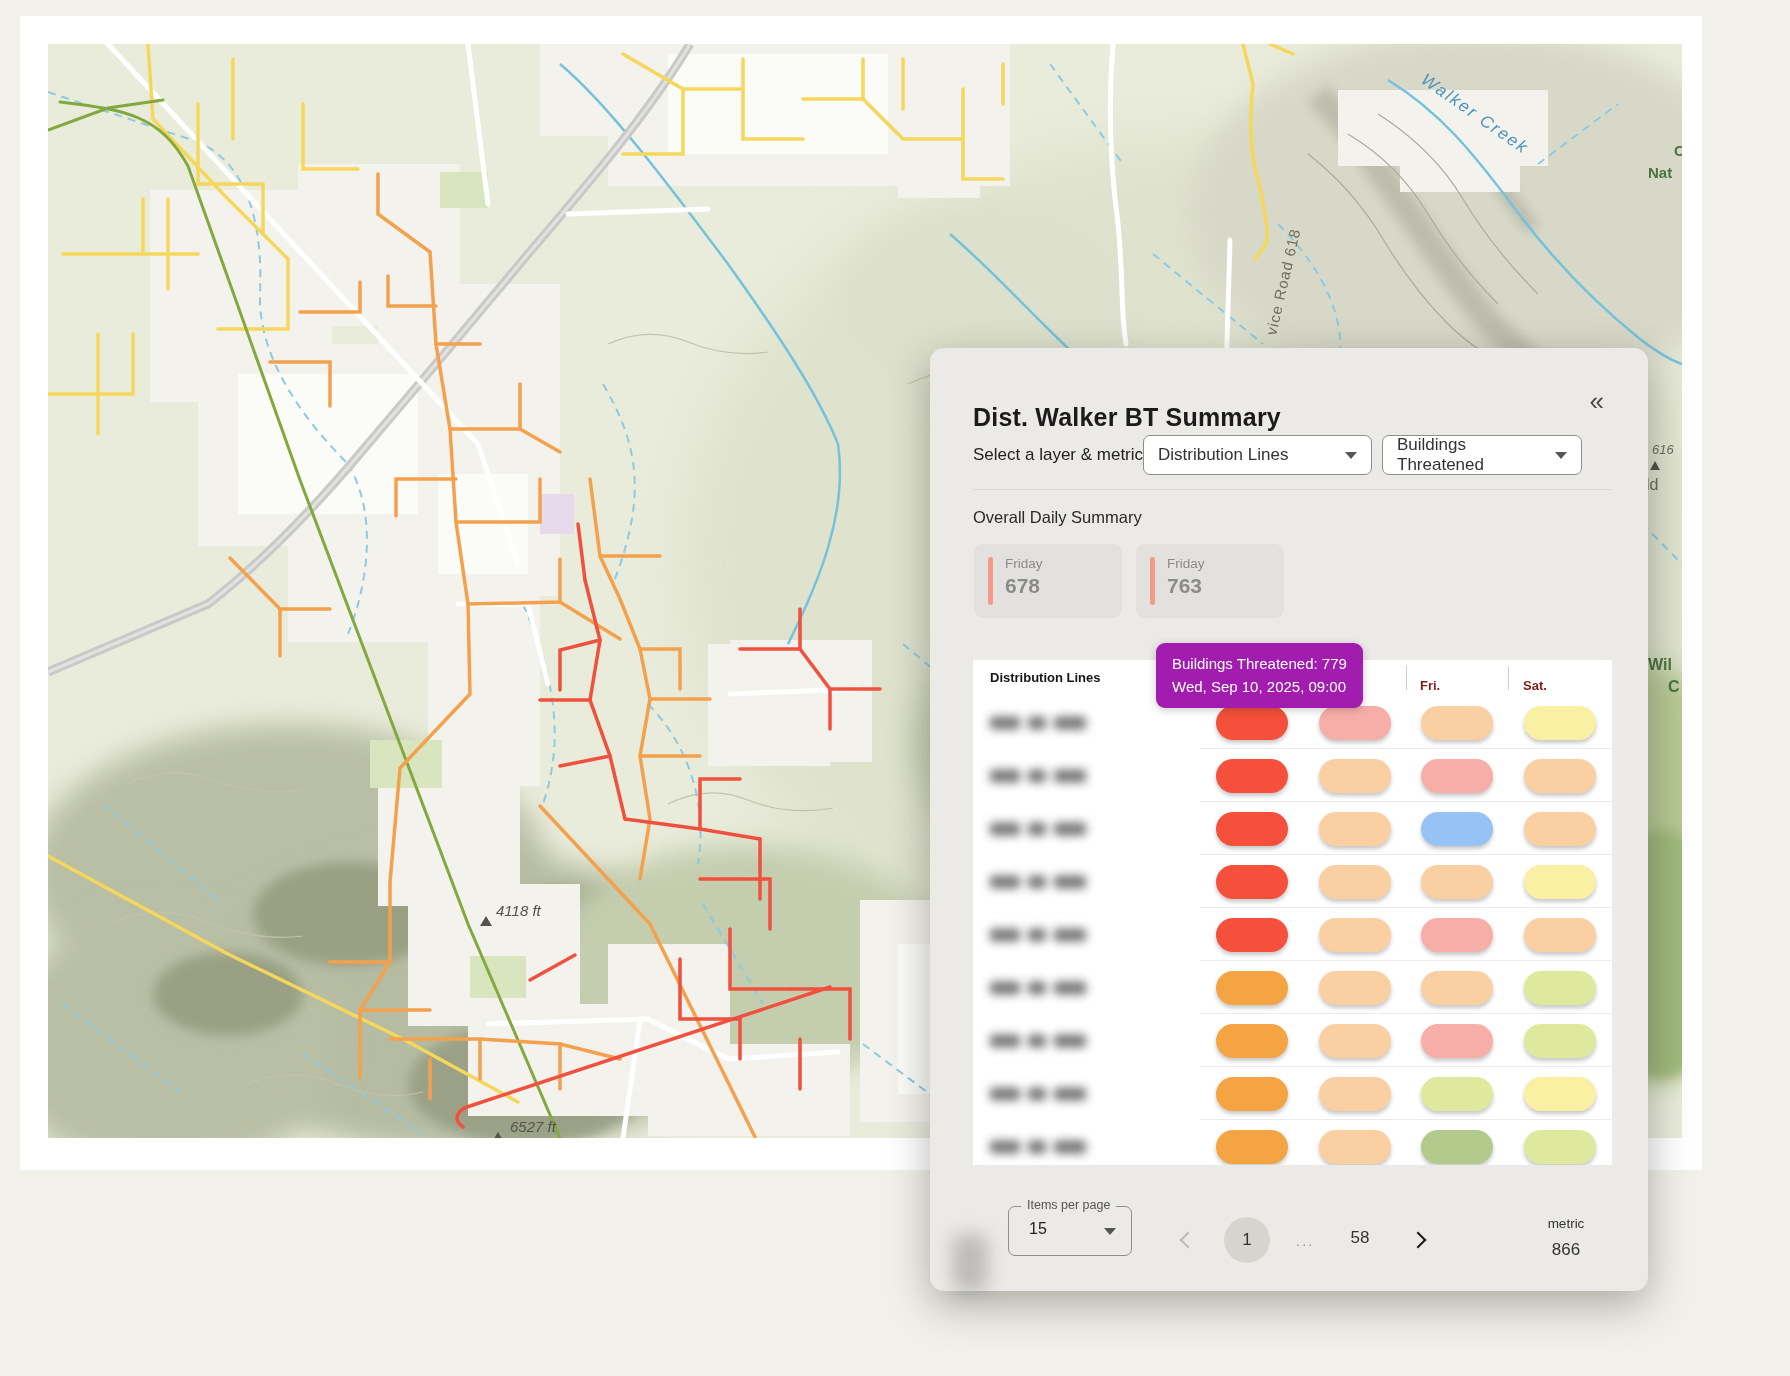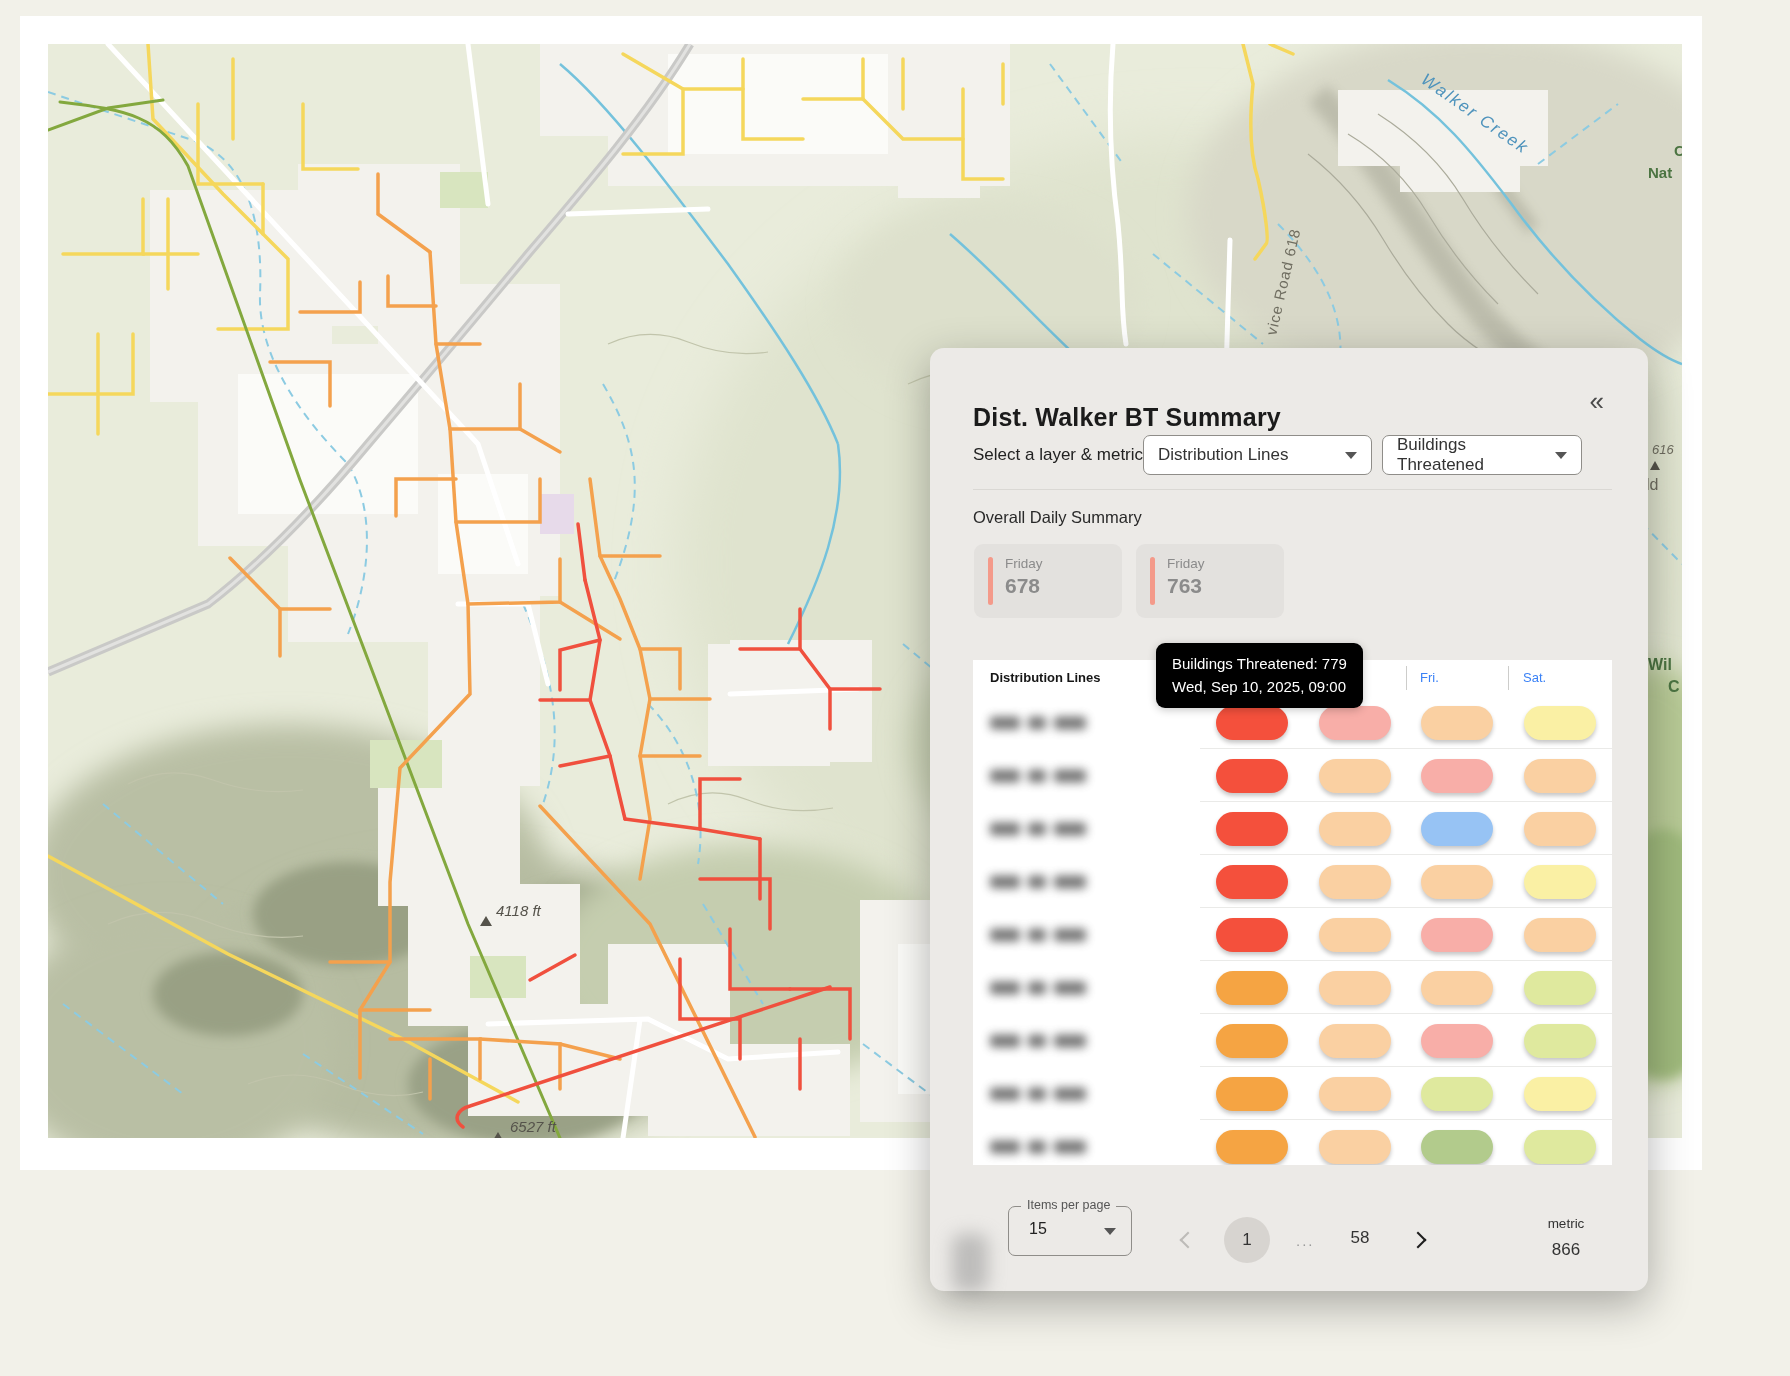--- a/index.html
+++ b/index.html
@@ -36,21 +36,21 @@
   .table-heading-row{position:absolute;left:43px;top:276px;width:639px;height:26px;}
   .table-heading{font-size:16.5px;color:#222;line-height:26px;}
   .sort-wrap{position:absolute;right:2px;top:0;height:26px;display:flex;align-items:center;gap:11px;cursor:pointer;}
   .checkbox{position:relative;width:18px;height:18px;background:#191919;border-radius:3px;}
   .checkbox::after{content:"";position:absolute;left:6px;top:2px;width:4px;height:9px;border:solid #fff;border-width:0 2.5px 2.5px 0;transform:rotate(42deg);}
   .sort-label{font-size:16px;color:#222;}
 
   .table{position:absolute;left:43px;top:312px;width:639px;height:505px;background:#fff;overflow:hidden;}
   .thead{position:relative;height:36px;}
   .th-first{position:absolute;left:17px;top:0;height:36px;line-height:36px;font-size:13px;font-weight:bold;color:#161616;}
-  .th-day{position:absolute;top:0;height:36px;line-height:36px;font-size:13px;font-weight:normal;color:#3b82f6;}
+  .th-day{position:absolute;top:8px;height:36px;line-height:36px;font-size:13px;font-weight:bold;color:#7f1d1d;}
   .th-sep{position:absolute;top:6px;width:1px;height:24px;background:#CDCDCB;}
   .trow{position:relative;height:53px;}
   .trow .rline{position:absolute;left:227px;right:0;bottom:0;height:1px;background:#EAEAE8;}
   .blobs{position:absolute;left:17px;top:50%;transform:translateY(-50%);display:flex;gap:8px;filter:blur(5px);opacity:.78;}
   .blobs i{display:block;height:13px;background:#4f4f4f;border-radius:3px;}
   .pill{position:absolute;top:50%;transform:translate(-50%,-50%);width:72px;height:34px;border-radius:17px;box-shadow:0 3px 4px rgba(0,0,0,.22);cursor:pointer;}
   .pill.c0{left:279px;} .pill.c1{left:382px;} .pill.c2{left:484px;} .pill.c3{left:587px;}
 
   .tooltip{position:absolute;left:226px;top:295px;background:#2E86E3;color:#fff;border-radius:9px;
            padding:9px 16px 10px;font-size:15px;line-height:23px;white-space:nowrap;box-shadow:0 2px 8px rgba(0,0,0,.22);z-index:5;}
@@ -468,21 +468,21 @@
     </span>
     <span class="pill c0" style="background:#F5A443"></span>
             <span class="pill c1" style="background:#FAD0A2"></span>
             <span class="pill c2" style="background:#B2CB8C"></span>
             <span class="pill c3" style="background:#DFE99E"></span>
 
   </div>
         </div>
     </div>
 
-    <div class="tooltip" style="background: #000000;">
+    <div class="tooltip" style="background: #a21caf;">
       <div>Buildings Threatened: 779</div>
       <div>Wed, Sep 10, 2025, 09:00</div>
     </div>
 
     <div class="ipp">
       <span class="ipp-legend">Items per page</span>
       <span class="ipp-value">15</span>
       <span class="ipp-caret"></span>
     </div>
     <button class="pg-prev"><span class="chev"></span></button>

